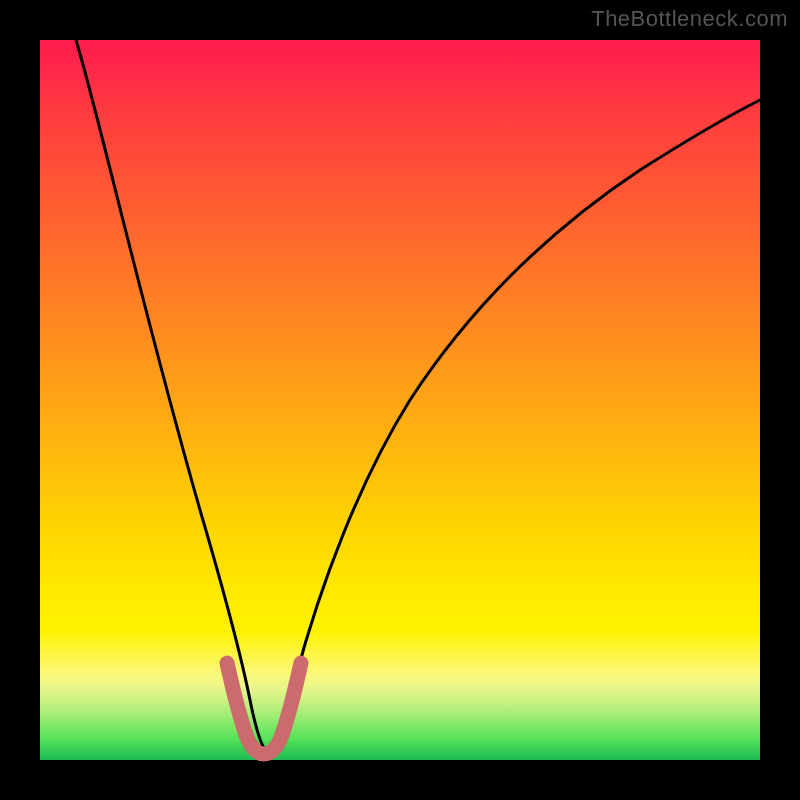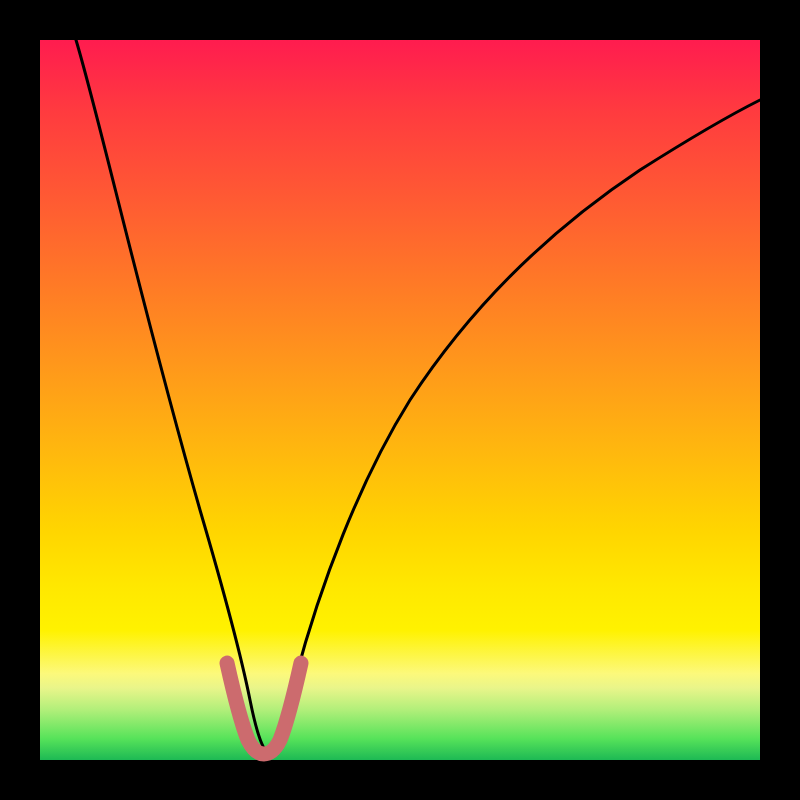--- a/index.html
+++ b/index.html
@@ -76,13 +76,14 @@
                C 280 545, 320 440, 370 360
                C 430 268, 510 190, 600 130
                C 660 92, 700 70, 720 60" fill="none" stroke="#000" stroke-width="3" stroke-linecap="round"></path>
       <path d="M 187 623
                C 193 650, 200 680, 208 700
                C 213 710, 218 714, 224 714
                C 230 714, 235 710, 240 700
                C 248 680, 255 650, 261 623" fill="none" stroke="#cc6b6e" stroke-width="15" stroke-linecap="round" stroke-linejoin="round"></path>
     </svg>
   </div>
+  <div class="watermark">TheBottleneck.com</div>
 </div>
 
 </body></html>

